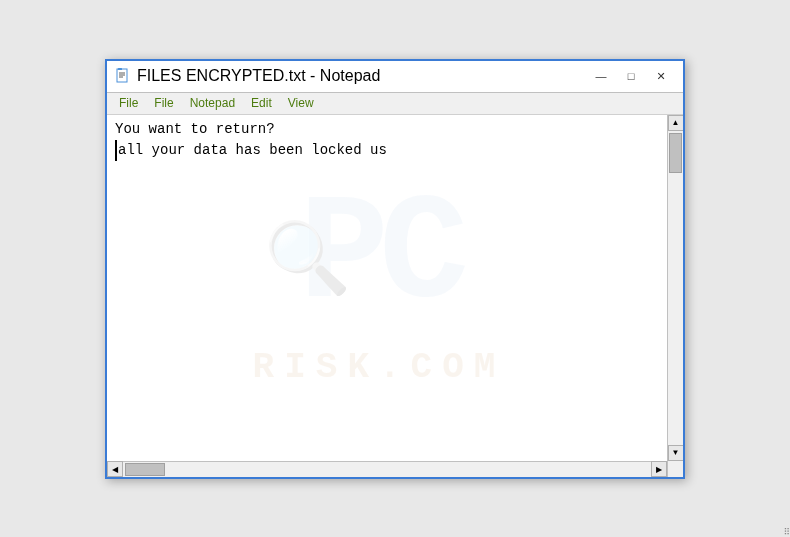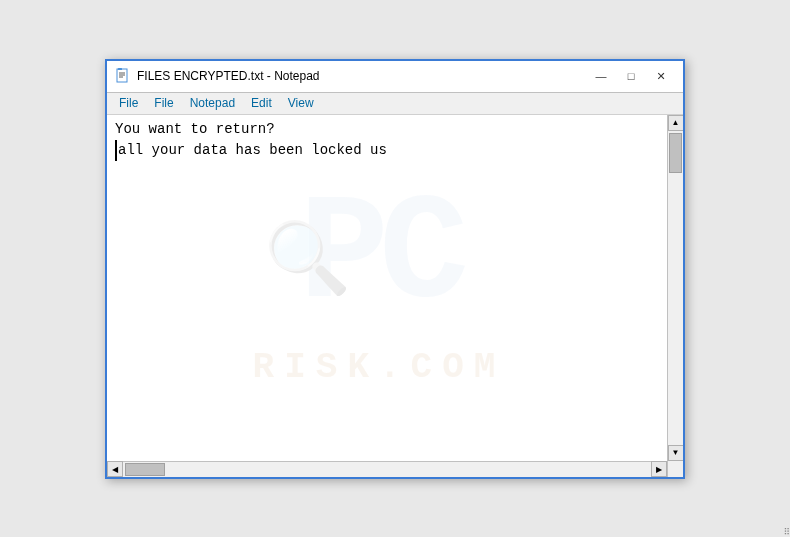--- a/index.html
+++ b/index.html
@@ -36,21 +36,21 @@
 
     .title-bar-icon {
       width: 16px;
       height: 16px;
       margin-right: 6px;
       flex-shrink: 0;
     }
 
     .title-text {
       flex: 1;
-      font-size: 12px;
+      font-size: 16px;
       color: #000;
       font-family: 'Segoe UI', sans-serif;
     }
 
     .title-buttons {
       display: flex;
       gap: 2px;
     }
 
     .title-btn {
@@ -72,21 +72,21 @@
       display: flex;
       align-items: center;
       padding: 0 4px;
       border-bottom: 1px solid #d0d0d0;
     }
 
     .menu-item {
       padding: 2px 8px;
       font-size: 12px;
       cursor: pointer;
-      color: #0369a1;
+      color: #4d7c0f;
     }
 
     .editor-area {
       flex: 1;
       position: relative;
       overflow: hidden;
       background: #ffffff;
       display: flex;
     }
 

